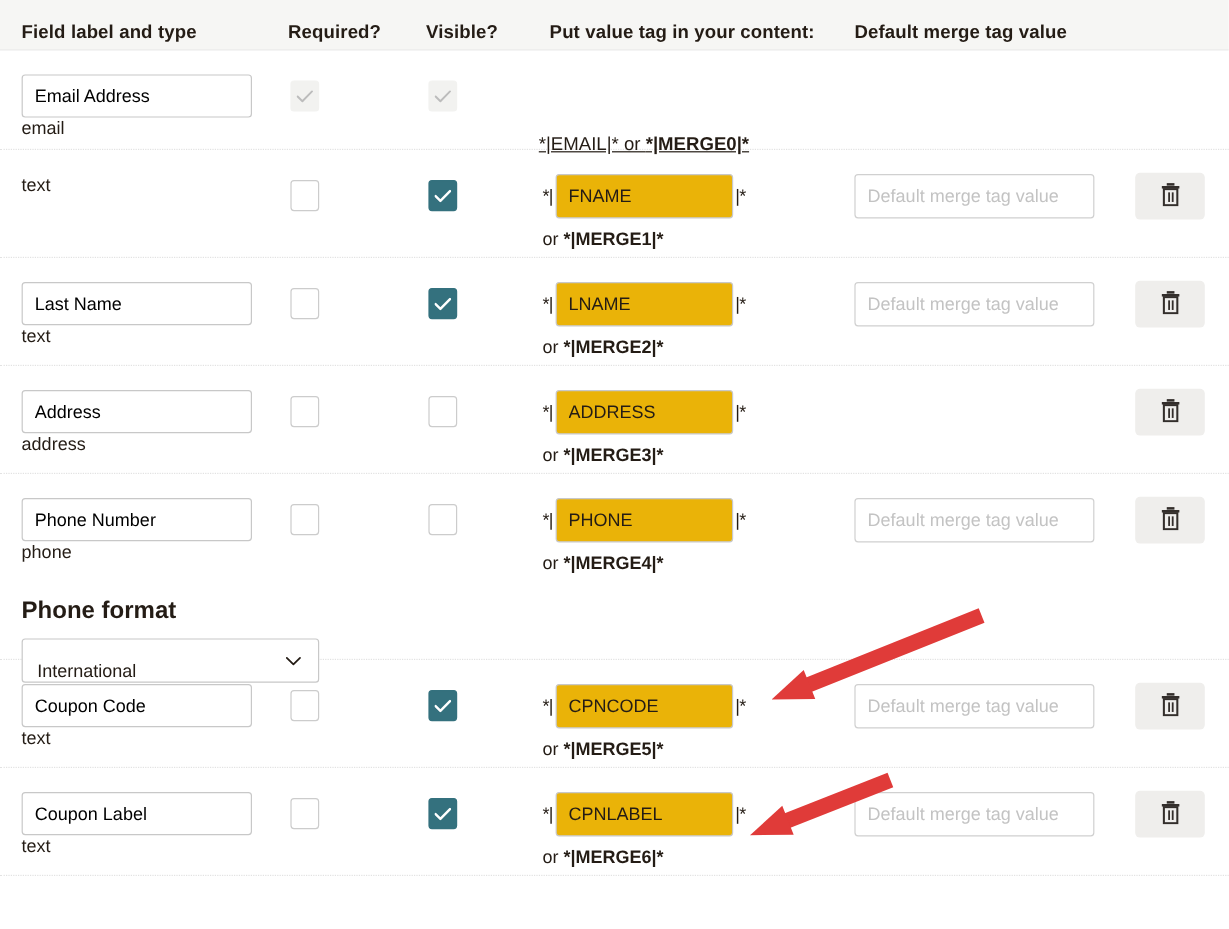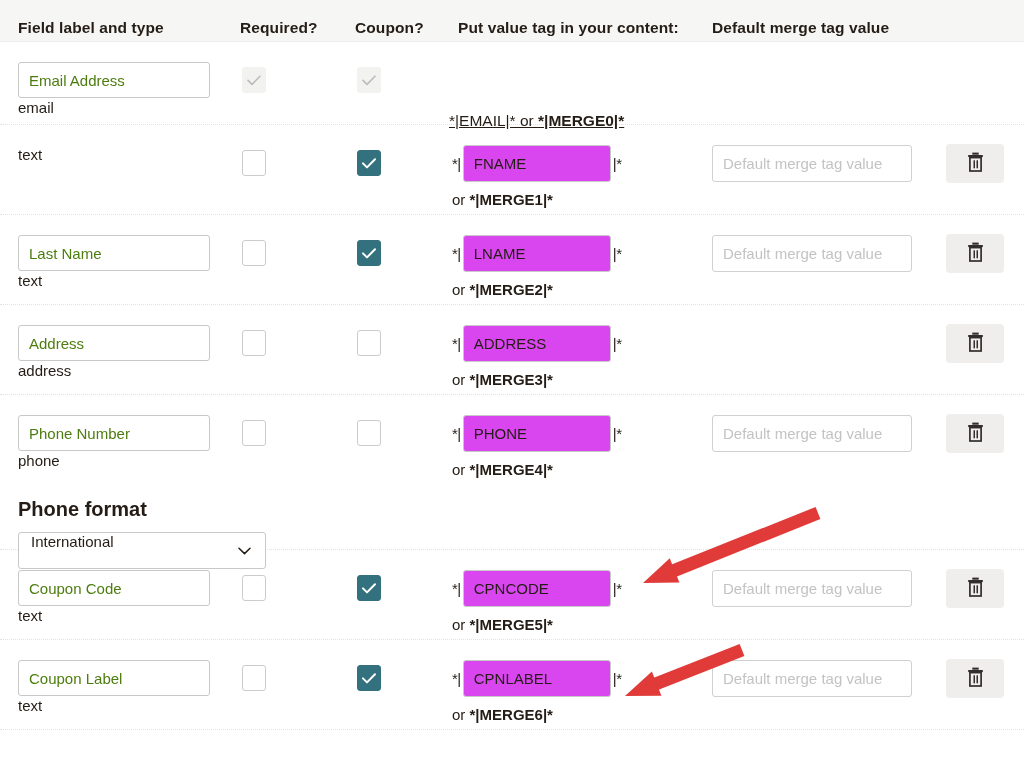--- a/index.html
+++ b/index.html
@@ -50,21 +50,21 @@
 
   
   .cell-label { position: absolute; left: 18px; top: 20px; }
   .field-input {
     width: 192px; height: 36px;
     border: 1px solid #c8c8c8;
     border-radius: 3px;
     background: #fff;
     font-family: "Liberation Sans", sans-serif;
     font-size: 15px;
-    color: #4d7c0f;
+    color: #000000;
     padding: 0 10px;
     outline: none;
   }
   .field-type {
     margin-top: 2px;
     font-size: 15px;
     color: #241c15;
     line-height: 1;
   }
 
@@ -104,21 +104,21 @@
     display: flex; align-items: center;
     font-size: 15px;
     white-space: nowrap;
   }
   .star { font-size: 15px; color: #241c15; letter-spacing: -0.5px; }
   .tag-input {
     width: 148px; height: 37px;
     margin: 0 2px;
     border: 1px solid #c8c8c8;
     border-radius: 3px;
-    background: #d946ef;
+    background: #eab308;
     font-family: "Liberation Sans", sans-serif;
     font-size: 15px;
     color: #241c15;
     padding: 0 10px;
     outline: none;
   }
   .tag-line2 {
     margin-top: 9px;
     font-size: 15px;
     color: #241c15;
@@ -174,21 +174,21 @@
     font-weight: bold;
     color: #241c15;
     margin-bottom: 11px;
   }
   .pf-select {
     position: relative;
     width: 248px; height: 37px;
     border: 1px solid #c8c8c8;
     border-radius: 3px;
     background: #fff;
-    display: flex; align-items: flex-start;
+    display: flex; align-items: flex-end;
     padding: 0 12px;
     font-size: 15px;
     color: #241c15;
     cursor: pointer;
   }
   .pf-caret {
     position: absolute; right: 14px; top: 50%;
     transform: translateY(-50%);
     display: flex;
   }
@@ -203,21 +203,21 @@
   }
 </style>
 </head>
 <body>
 
 <div class="merge-table">
 
   <div class="thead">
     <div class="th th-label">Field label and type</div>
     <div class="th th-required">Required?</div>
-    <div class="th th-visible">Coupon?</div>
+    <div class="th th-visible">Visible?</div>
     <div class="th th-tag">Put value tag in your content:</div>
     <div class="th th-default">Default merge tag value</div>
   </div>
 
   <div class="row h-email">
     <div class="cell-label">
       <input class="field-input" type="text" value="Email Address" style="">
       <div class="field-type">email</div>
     </div>
     <div class="cb cb-required disabled">

